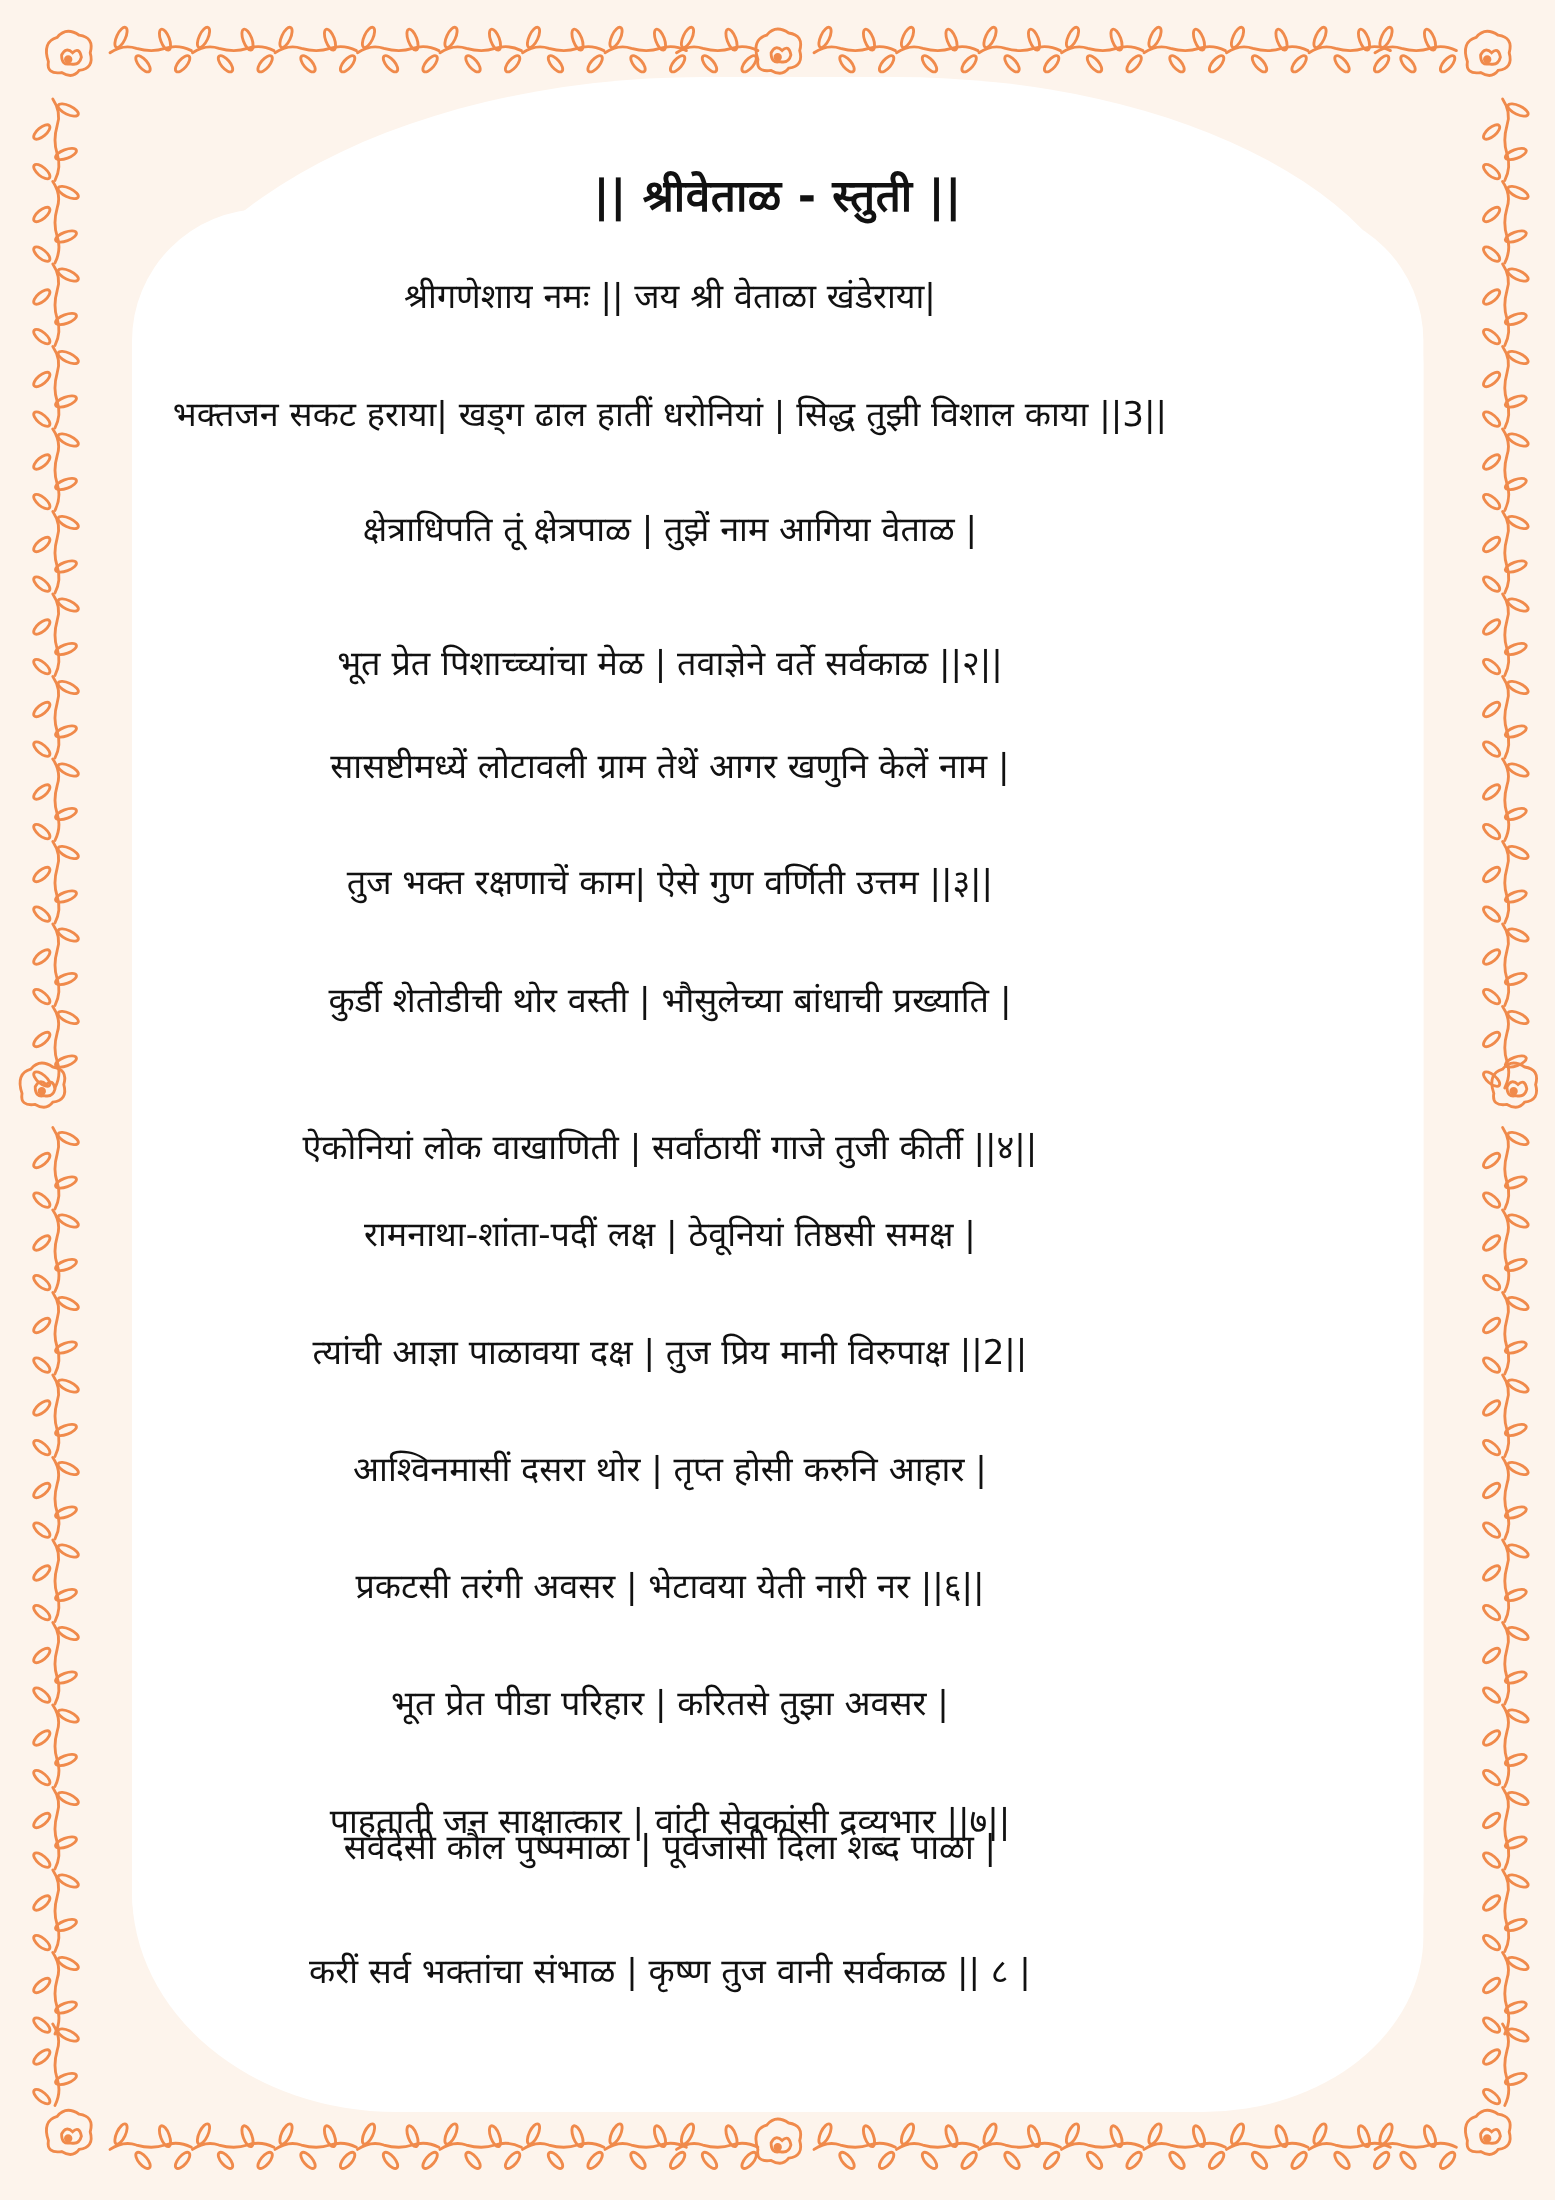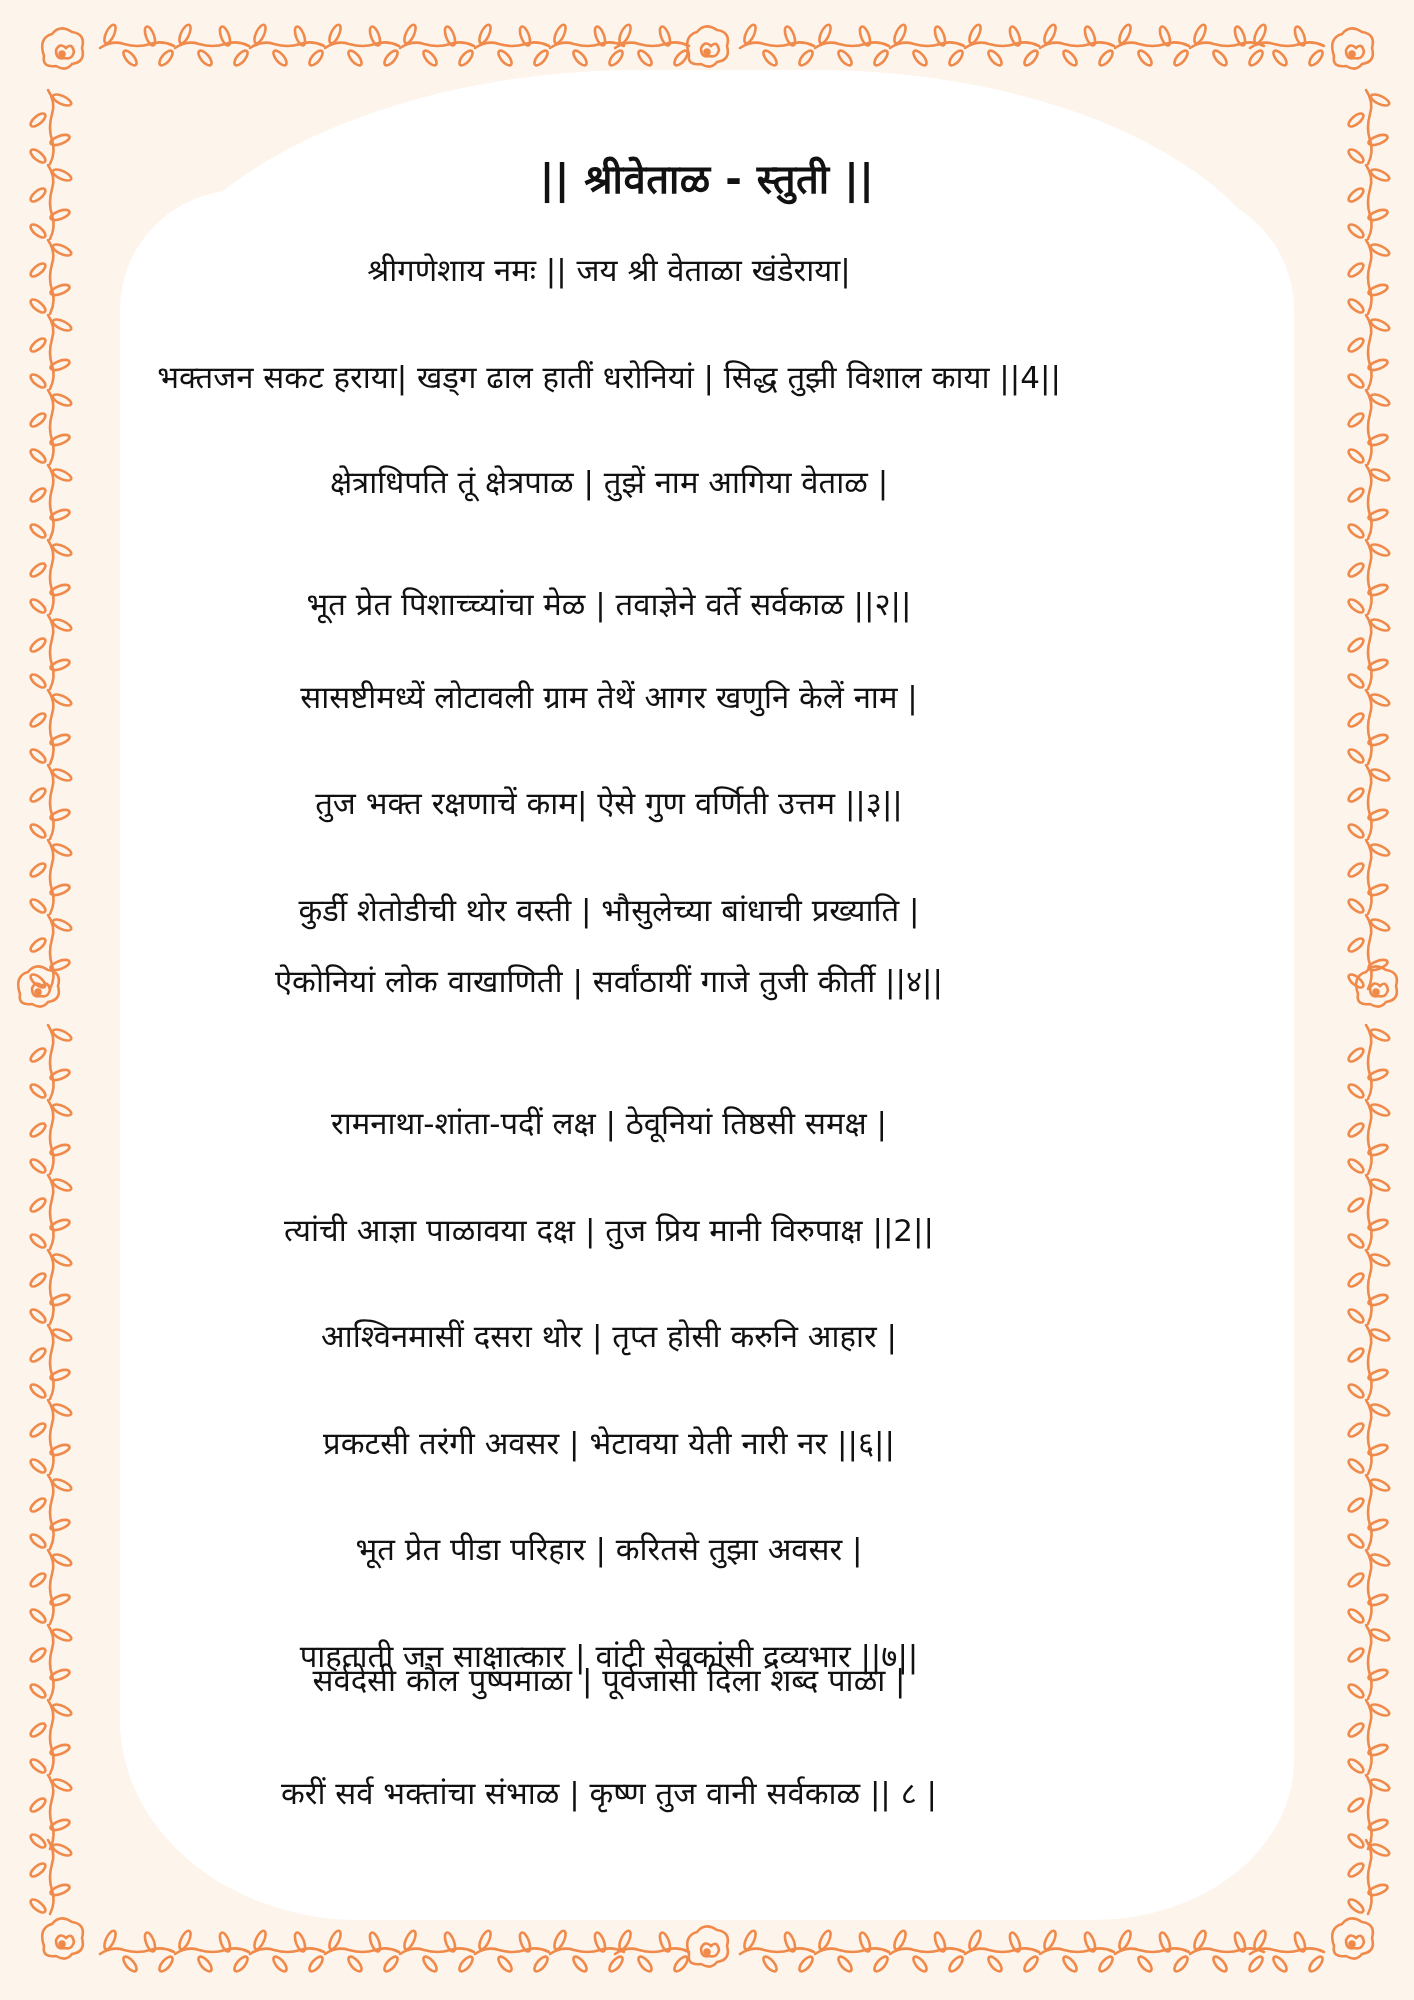--- a/index.html
+++ b/index.html
@@ -159,27 +159,27 @@
       <use href="#leafpair" x="1610" y="0"></use>
     <use href="#leafpair" x="1685" y="0"></use>
       <use href="#leafpair" x="1750" y="0"></use>
   </g>
 </svg>
 
 <div class="content">
   <h1 class="title">|| श्रीवेताळ - स्तुती ||</h1>
   <ul class="lines">
     <li class="line" style="top:215px">श्रीगणेशाय नमः || जय श्री वेताळा खंडेराया|</li>
-    <li class="line" style="top:322px">भक्तजन सकट हराया| खड्ग ढाल हातीं धरोनियां | सिद्ध तुझी विशाल काया ||4||</li>
+    <li class="line" style="top:322px">भक्तजन सकट हराया| खड्ग ढाल हातीं धरोनियां | सिद्ध तुझी विशाल काया ||3||</li>
     <li class="line" style="top:427px">क्षेत्राधिपति तूं क्षेत्रपाळ | तुझें नाम आगिया वेताळ |</li>
     <li class="line" style="top:549px">भूत प्रेत पिशाच्च्यांचा मेळ | तवाज्ञेने वर्ते सर्वकाळ ||२||</li>
     <li class="line" style="top:642px">सासष्टीमध्यें लोटावली ग्राम तेथें आगर खणुनि केलें नाम |</li>
     <li class="line" style="top:748px">तुज भक्त रक्षणाचें काम| ऐसे गुण वर्णिती उत्तम ||३||</li>
     <li class="line" style="top:855px">कुर्डी शेतोडीची थोर वस्ती | भौसुलेच्या बांधाची प्रख्याति |</li>
-    <li class="line" style="top:926px">ऐकोनियां लोक वाखाणिती | सर्वांठायीं गाजे तुजी कीर्ती ||४||</li>
+    <li class="line" style="top:989px">ऐकोनियां लोक वाखाणिती | सर्वांठायीं गाजे तुजी कीर्ती ||४||</li>
     <li class="line" style="top:1068px">रामनाथा-शांता-पदीं लक्ष | ठेवूनियां तिष्ठसी समक्ष |</li>
     <li class="line" style="top:1175px">त्यांची आज्ञा पाळावया दक्ष | तुज प्रिय मानी विरुपाक्ष ||2||</li>
     <li class="line" style="top:1281px">आश्विनमासीं दसरा थोर | तृप्त होसी करुनि आहार |</li>
     <li class="line" style="top:1388px">प्रकटसी तरंगी अवसर | भेटावया येती नारी नर ||६||</li>
     <li class="line" style="top:1494px">भूत प्रेत पीडा परिहार | करितसे तुझा अवसर |</li>
     <li class="line" style="top:1601px">पाहताती जन साक्षात्कार | वांटी सेवकांसी द्रव्यभार ||७||</li>
     <li class="line" style="top:1625px">सर्वदेसी कौल पुष्पमाळा | पूर्वजांसी दिला शब्द पाळा |</li>
     <li class="line" style="top:1738px">करीं सर्व भक्तांचा संभाळ | कृष्ण तुज वानी सर्वकाळ || ८ |</li>
   </ul>
 </div>

